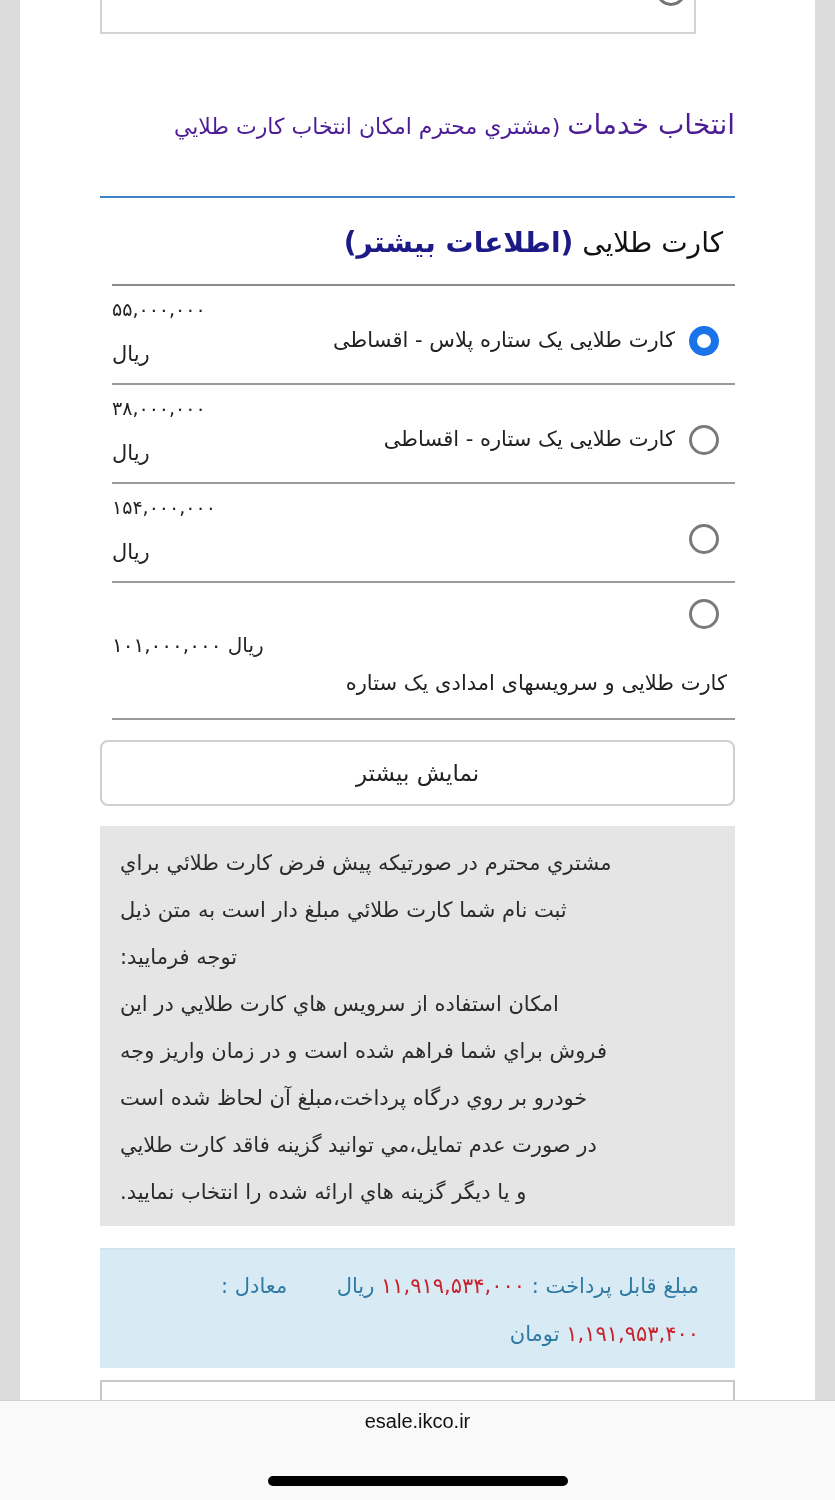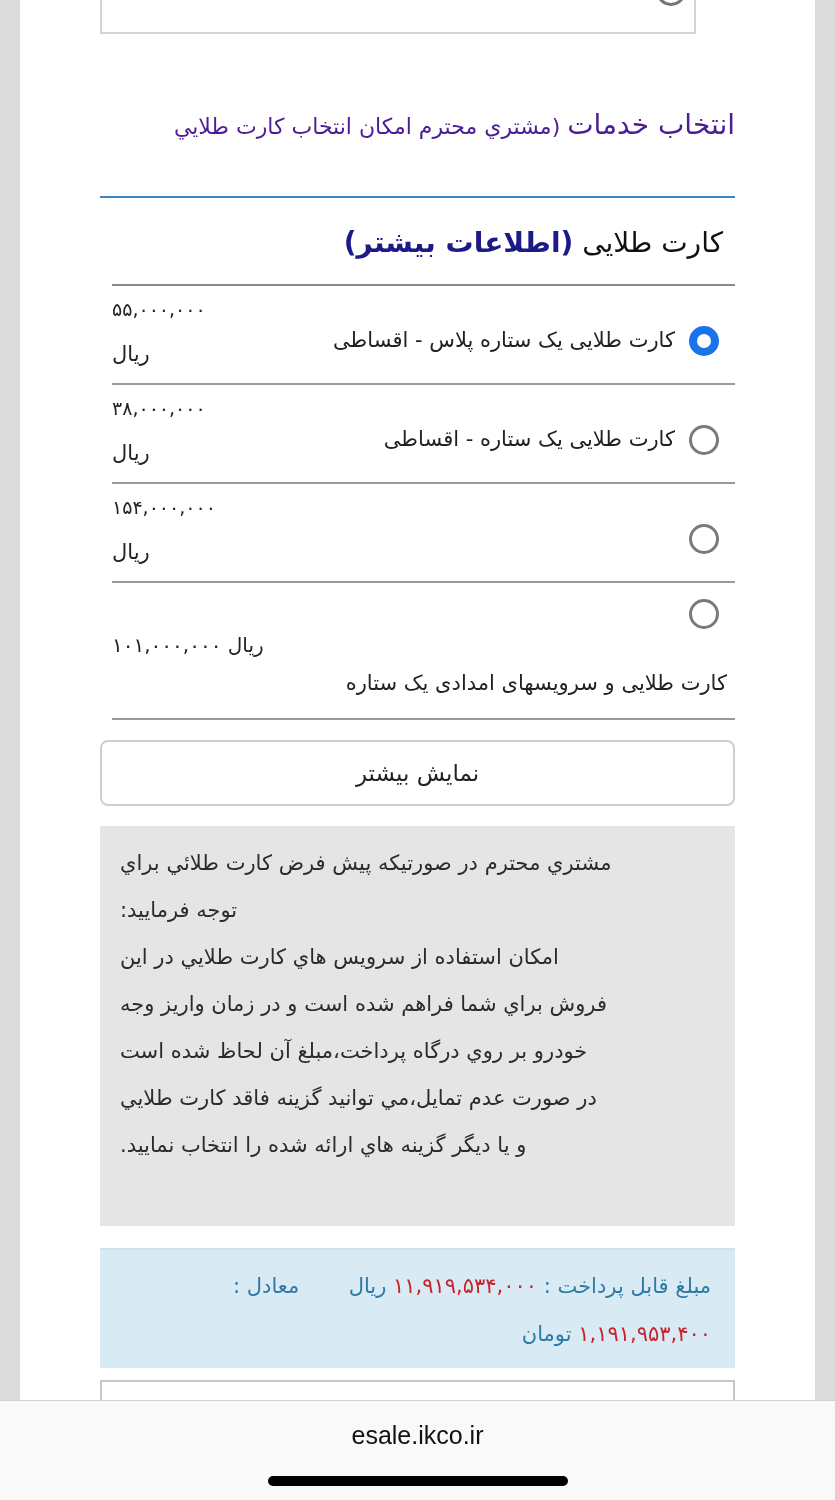--- a/index.html
+++ b/index.html
@@ -78,36 +78,36 @@
       font-family: "DejaVu Sans", sans-serif;
     }
     .notice {
       position: absolute; top: 826px; right: 0; width: 635px; height: 400px;
       background: #e5e5e6; padding: 14px 20px 0 20px;
       font-size: 21px; color: #2b2b2b; line-height: 47px; text-align: left;
     }
     .pay {
       position: absolute; top: 1248px; right: 0; width: 635px; height: 120px;
       background: #d8ebf5; border-top: 2px solid #cde3ef;
-      padding: 12px 24px 0 20px;
+      padding: 12px 36px 0 20px;
       font-size: 21px; color: #2e7aa3; line-height: 48px; text-align: right;
     }
     .pay .red { color: #c8232c; direction: ltr; unicode-bidi: embed; }
     .pay .gap { display: inline-block; width: 36px; }
     .next-box {
       position: absolute; top: 1380px; right: 0; width: 635px; height: 40px;
       border: 2px solid #c8c8c8; background: #fff;
     }
     .safari-bar {
       position: absolute; left: 0; top: 1400px; width: 835px; height: 100px;
       background: #f9f9f9; border-top: 1px solid #d0d0d0;
     }
     .url {
-      position: absolute; top: 20px; left: 0; width: 835px; text-align: center;
-      font-size: 25px; color: #111; font-family: "Liberation Sans", sans-serif;
+      position: absolute; top: 9px; left: 0; width: 835px; text-align: center;
+      font-size: 20px; color: #111; font-family: "Liberation Sans", sans-serif;
     }
     .home-indicator {
       position: absolute; top: 75px; left: 268px; width: 300px; height: 10px;
       border-radius: 5px; background: #000;
     }
   </style>
 </head>
 <body>
 
 <div class="page"></div>
@@ -158,20 +158,21 @@
     <span style="position:absolute;left:0;top:50px;font-size:20px;color:#222;white-space:nowrap;direction:rtl;">
       <span>ریال</span>
       <span style="letter-spacing:1px;">۱۰۱,۰۰۰,۰۰۰</span>
     </span>
   </div>
 
   <button class="show-more">نمایش بیشتر</button>
 
   <div class="notice">
     <div>مشتري محترم در صورتيکه پيش فرض کارت طلائي براي</div>
+    <div>ثبت نام شما کارت طلائي مبلغ دار است به متن ذيل</div>
     <div>توجه فرماييد:</div>
     <div>امكان استفاده از سرويس هاي كارت طلايي در اين</div>
     <div>فروش براي شما فراهم شده است و در زمان واريز وجه</div>
     <div>خودرو بر روي درگاه پرداخت،مبلغ آن لحاظ شده است</div>
     <div>در صورت عدم تمايل،مي توانيد گزينه فاقد كارت طلايي</div>
     <div>و يا ديگر گزينه هاي ارائه شده را انتخاب نماييد.</div>
   </div>
 
   <div class="pay">
     <div>

